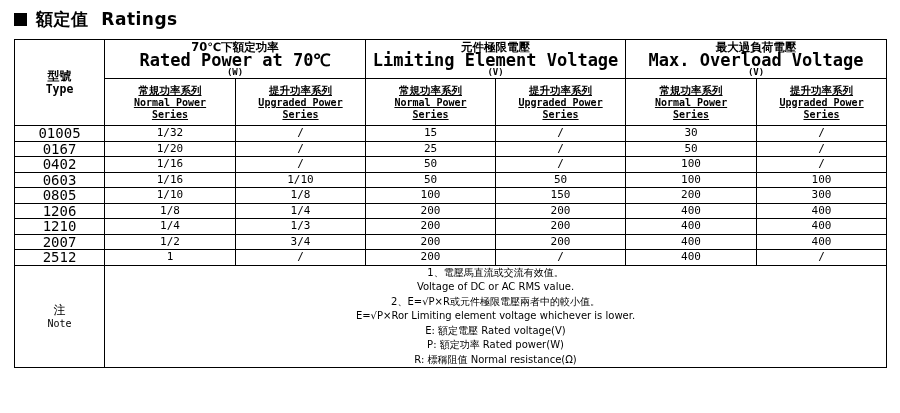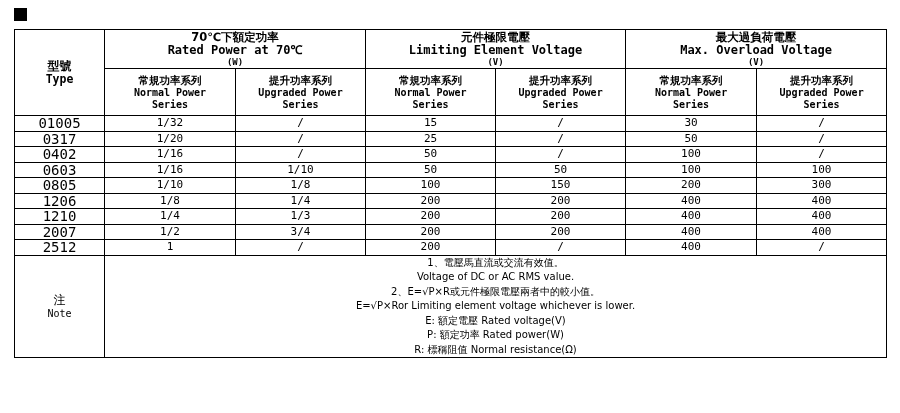--- a/index.html
+++ b/index.html
@@ -50,38 +50,39 @@
     border: 1px solid #000;
     text-align: center;
     vertical-align: middle;
     padding: 0;
   }
   .hdr-group {
     height: 34px;
   }
   .hdr-sub {
     height: 46px;
+    text-decoration: underline;
   }
   .cn {
     font-family: "DejaVu Sans", sans-serif;
     font-size: 11.5px;
     line-height: 14px;
     display: block;
     white-space: nowrap;
   }
   .cn-sm {
     font-family: "DejaVu Sans", sans-serif;
     font-size: 10.5px;
     line-height: 13px;
     display: block;
     white-space: nowrap;
   }
   .en {
     font-family: "DejaVu Sans Mono", monospace;
-    font-size: 12px;
+    font-size: 17px;
     line-height: 13px;
     display: block;
     white-space: nowrap;
   }
   .en-sm {
     font-family: "DejaVu Sans Mono", monospace;
     font-size: 10px;
     line-height: 12px;
     display: block;
     white-space: nowrap;
@@ -138,20 +139,21 @@
     font-size: 10px;
     line-height: 14.5px;
     white-space: nowrap;
   }
 </style>
 </head>
 <body>
 
 <div class="title-row">
   <span class="title-marker"></span>
+  <span class="title-text">額定值  Ratings</span>
 </div>
 
 <div class="table-wrap">
 <table class="ratings">
   <colgroup>
     <col style="width:90px">
     <col style="width:131px">
         <col style="width:130px">
     <col style="width:130px">
         <col style="width:130px">
@@ -217,21 +219,21 @@
     <tr>
       <td class="data type-cell">01005</td>
       <td class="data">1/32</td>
       <td class="data">/</td>
       <td class="data">15</td>
       <td class="data">/</td>
       <td class="data">30</td>
       <td class="data">/</td>
     </tr>
     <tr>
-      <td class="data type-cell">0317</td>
+      <td class="data type-cell">0167</td>
       <td class="data">1/20</td>
       <td class="data">/</td>
       <td class="data">25</td>
       <td class="data">/</td>
       <td class="data">50</td>
       <td class="data">/</td>
     </tr>
     <tr>
       <td class="data type-cell">0402</td>
       <td class="data">1/16</td>

